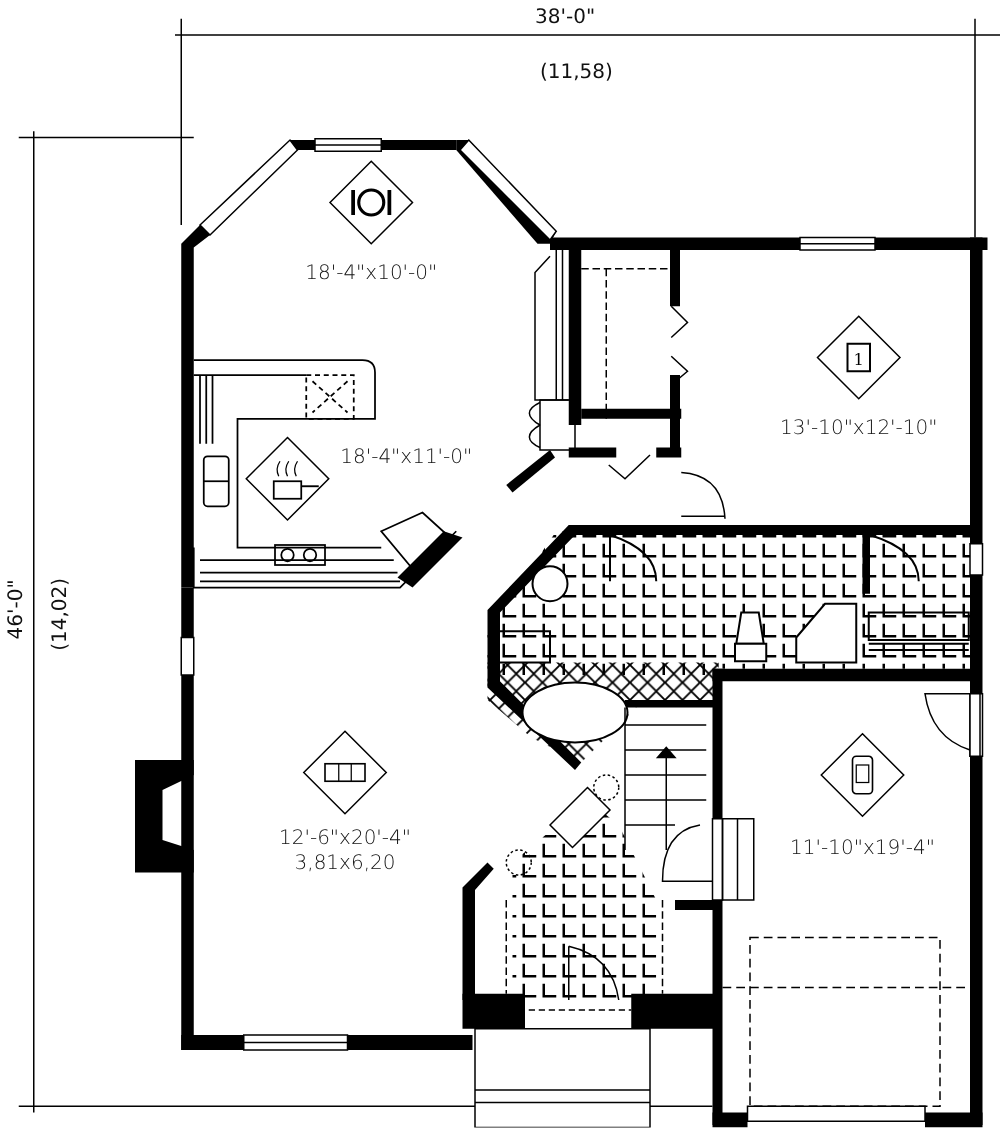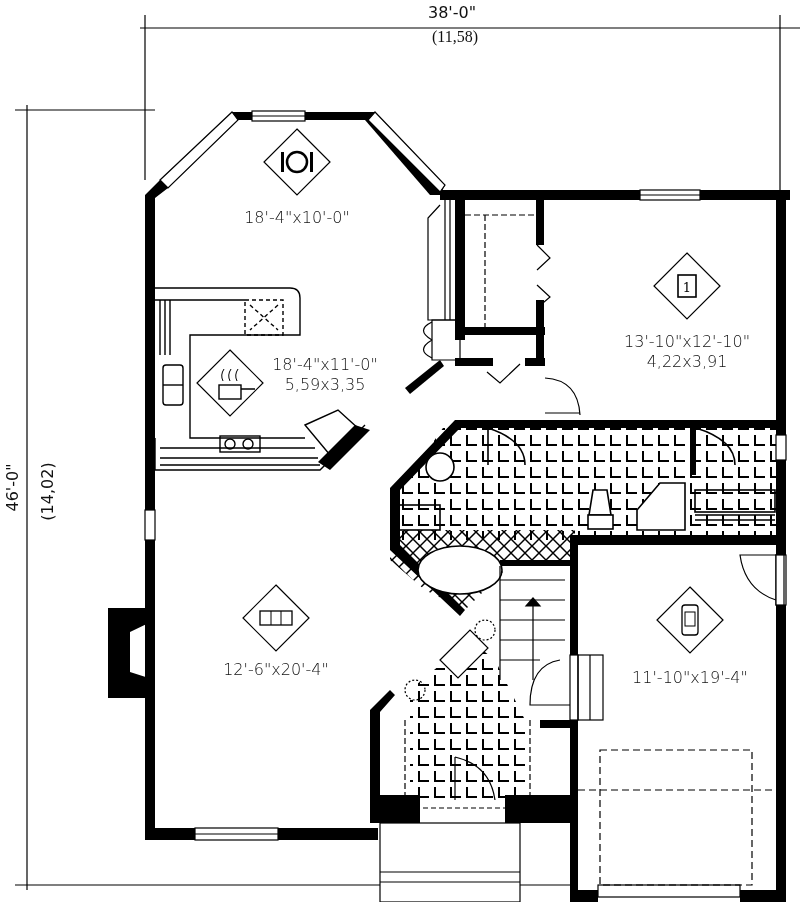--- a/index.html
+++ b/index.html
@@ -198,33 +198,32 @@
     <line x1="5" y1="-7" x2="5" y2="7" stroke="#000"></line>
   </g>
   <g transform="translate(690,620)">
     <polygon points="0,-33 33,0 0,33 -33,0" fill="#fff" stroke="#000" stroke-width="1.2"></polygon>
     <rect x="-8" y="-15" width="16" height="30" rx="3" fill="#fff" stroke="#000" stroke-width="1.3"></rect>
     <rect x="-5" y="-8" width="10" height="14" fill="none" stroke="#000"></rect>
   </g>
 </svg>
 
 <div class="dim" style="left:428px; top:3px;">38'-0"</div>
-<div class="dim" style="left:432px; top:28px;font-family:Liberation Serif, serif;">(11,58)</div>
+<div class="dim" style="left:432px; top:47px;">(11,58)</div>
 <div class="dim vdim" style="left:-12px; top:478px;">46'-0"</div>
 <div class="dim vdim" style="left:18px; top:482px;">(14,02)</div>
 
 <div class="lbl" style="left:207px; top:208px; width:180px;">
   <span class="l2">18'-4"x10'-0"</span>
 </div>
 <div class="lbl" style="left:250px; top:355px; width:150px;">
   <span class="l2">18'-4"x11'-0"</span>
-  <span class="l2">5,59x3,35</span>
 </div>
 <div class="lbl" style="left:597px; top:332px; width:180px;">
   <span class="l2">13'-10"x12'-10"</span>
-  <span class="l2">4,22x3,91</span>
 </div>
 <div class="lbl" style="left:196px; top:660px; width:160px;">
   <span class="l2">12'-6"x20'-4"</span>
+  <span class="l2">3,81x6,20</span>
 </div>
 <div class="lbl" style="left:605px; top:668px; width:170px;">
   <span class="l2">11'-10"x19'-4"</span>
 </div>
 
 </body></html>

